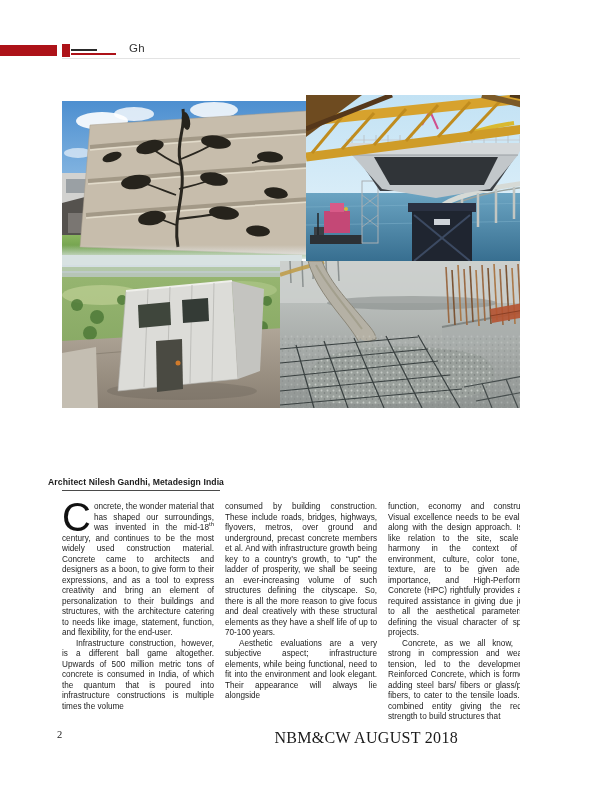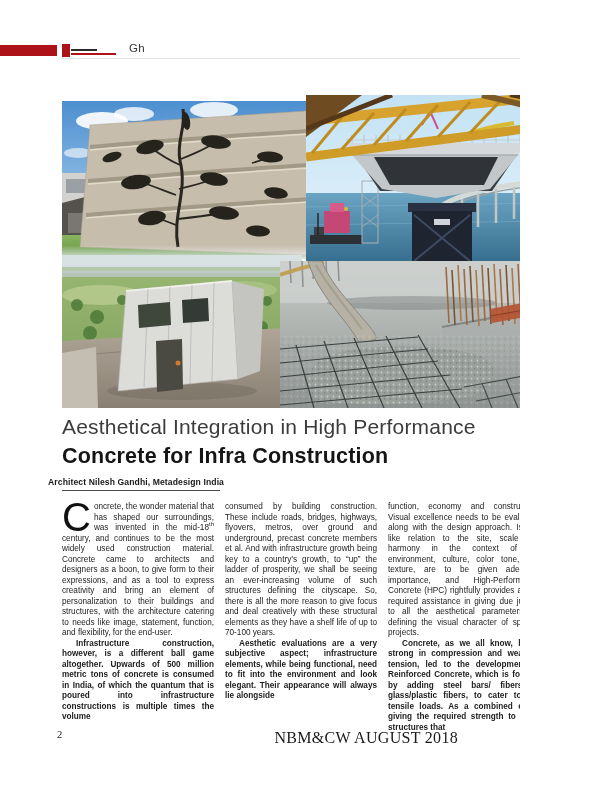--- a/index.html
+++ b/index.html
@@ -19,21 +19,21 @@
   
   .title-block{position:absolute;left:62px;top:414px;width:478px;}
   .title-l1{font-size:21px;font-weight:400;color:#3b3b3b;letter-spacing:.2px;line-height:26px;}
   .title-l2{font-size:21.5px;font-weight:700;color:#151515;letter-spacing:.2px;line-height:27px;margin-top:3px;}
   .byline{position:absolute;left:48px;top:477px;font-size:8.6px;font-weight:700;color:#1a1a1a;letter-spacing:.1px;}
   .byline-rule{position:absolute;left:62px;top:490px;width:158px;height:1px;background:#4a4a4a;}
   
   .columns{position:absolute;left:62px;top:502px;width:478px;display:flex;gap:11px;}
   .col{width:152px;font-size:8.2px;line-height:10.5px;text-align:justify;color:#1c1c1c;}
   .col p{margin:0;}
-  .col p.indent{text-indent:14px;font-weight:bold;}
+  .col p.indent{text-indent:14px;}
   .dropcap{float:left;font-size:40px;line-height:31px;height:31px;padding-right:3px;color:#111;font-weight:400;}
   sup{font-size:6px;vertical-align:super;line-height:0;}
   
   .footer-left{position:absolute;left:57px;top:729px;font-family:"Liberation Serif", serif;font-size:10.5px;color:#1a1a1a;}
   .footer-right{position:absolute;right:62px;top:729px;font-family:"Liberation Serif", serif;font-size:16px;color:#1a1a1a;letter-spacing:.3px;}
 </style>
 </head>
 <body>
 
 <div class="page">
@@ -308,24 +308,20 @@
           <line x1="402" y1="292" x2="478" y2="278"></line>
             <line x1="414" y1="306" x2="478" y2="294"></line>
           <line x1="420" y1="288" x2="430" y2="313"></line>
             <line x1="444" y1="284" x2="456" y2="313"></line>
             <line x1="468" y1="280" x2="478" y2="300"></line>
         </g>
       </g>
     </svg>
   </div>
 
-  <div class="title-block">
-    <div class="title-l1">Aesthetical Integration in High Performance</div>
-    <div class="title-l2">Concrete for Infra Construction</div>
-  </div>
   <div class="byline">Architect Nilesh Gandhi, Metadesign India</div>
   <div class="byline-rule"></div>
 
   <div class="columns">
     <div class="col">
       <p><span class="dropcap">C</span><span>oncrete, the wonder material that has shaped our surroundings, was invented in the mid-18</span><sup>th</sup><span> century, and continues to be the most widely used construction material. Concrete came to architects and designers as a boon, to give form to their expressions, and as a tool to express creativity and bring an element of personalization to their buildings and structures, with the architecture catering to needs like image, statement, function, and flexibility, for the end-user.</span></p>
       <p class="indent">Infrastructure construction, however, is a different ball game altogether. Upwards of 500 million metric tons of concrete is consumed in India, of which the quantum that is poured into infrastructure constructions is multiple times the volume</p>
     </div>
     <div class="col">
       <p>consumed by building construction. These include roads, bridges, highways, flyovers, metros, over ground and underground, precast concrete members et al. And with infrastructure growth being key to a country’s growth, to “up” the ladder of prosperity, we shall be seeing an ever-increasing volume of such structures defining the cityscape. So, there is all the more reason to give focus and deal creatively with these structural elements as they have a shelf life of up to 70-100 years.</p>

